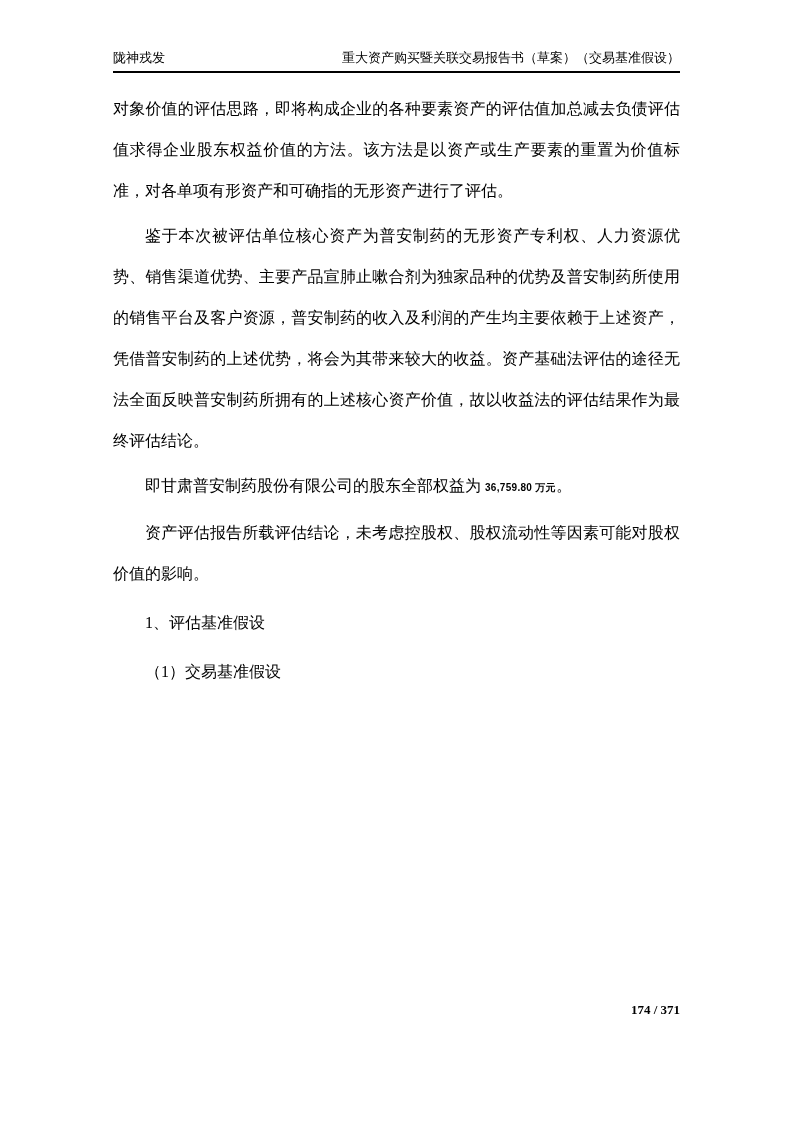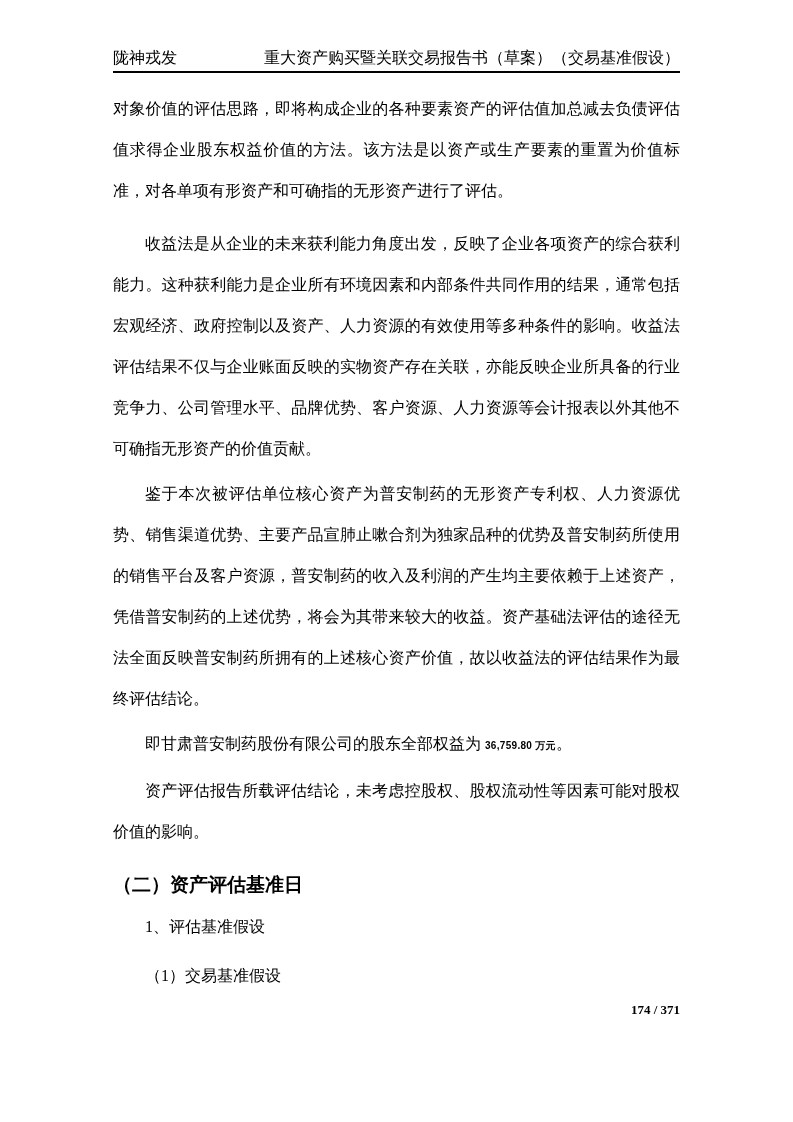--- a/index.html
+++ b/index.html
@@ -19,21 +19,21 @@
     font-family: "Liberation Serif", "DejaVu Serif", serif;
     overflow: hidden;
   }
   .doc-header {
     display: flex;
     justify-content: space-between;
     align-items: flex-end;
     padding-top: 50px;
     padding-bottom: 5px;
     border-bottom: 2px solid #000000;
-    font-size: 16px;
+    font-size: 13px;
     line-height: 16px;
   }
   .doc-header .hdr-left { white-space: nowrap; }
   .doc-header .hdr-right { white-space: nowrap; }
   .body-text p {
     margin: 0;
     font-size: 16px;
     line-height: 41px;
     text-align: justify;
     text-justify: inter-ideograph;
@@ -75,30 +75,28 @@
 
   <div class="doc-header">
     <span class="hdr-left">陇神戎发</span>
     <span class="hdr-right">重大资产购买暨关联交易报告书（草案）（交易基准假设）</span>
   </div>
 
   <div class="body-text">
 
     <p class="mt15">对象价值的评估思路，即将构成企业的各种要素资产的评估值加总减去负债评估值求得企业股东权益价值的方法。该方法是以资产或生产要素的重置为价值标准，对各单项有形资产和可确指的无形资产进行了评估。</p>
 
-    <p class="indent mt12">收益法是从企业的未来获利能力角度出发，反映了企业各项资产的综合获利能力。这种获利能力是企业所有环境因素和内部条件共同作用的结果，通常包括宏观经济、政府控制以及资产、人力资源的有效使用等多种条件的影响。收益法评估结果不仅与企业账面反映的实物资产存在关联，亦能反映企业所具备的行业竞争力、公司管理水平、品牌优势、客户资源、人力资源等会计报表以外其他不可确指无形资产的价值贡献。</p>
 
     <p class="indent mt4">鉴于本次被评估单位核心资产为普安制药的无形资产专利权、人力资源优势、销售渠道优势、主要产品宣肺止嗽合剂为独家品种的优势及普安制药所使用的销售平台及客户资源，普安制药的收入及利润的产生均主要依赖于上述资产，凭借普安制药的上述优势，将会为其带来较大的收益。资产基础法评估的途径无法全面反映普安制药所拥有的上述核心资产价值，故以收益法的评估结果作为最终评估结论。</p>
 
     <p class="indent mt4"><span>即甘肃普安制药股份有限公司的股东全部权益为</span>
       <strong class="equity-value">36,759.80 万元</strong><span>。</span></p>
 
     <p class="indent mt4">资产评估报告所载评估结论，未考虑控股权、股权流动性等因素可能对股权价值的影响。</p>
 
-    <h2 class="section-heading">（二）资产评估基准日</h2>
 
 
 
 
     <p class="indent mt8">1、评估基准假设</p>
 
     <p class="indent mt8">（1）交易基准假设</p>
 
   </div>
 

